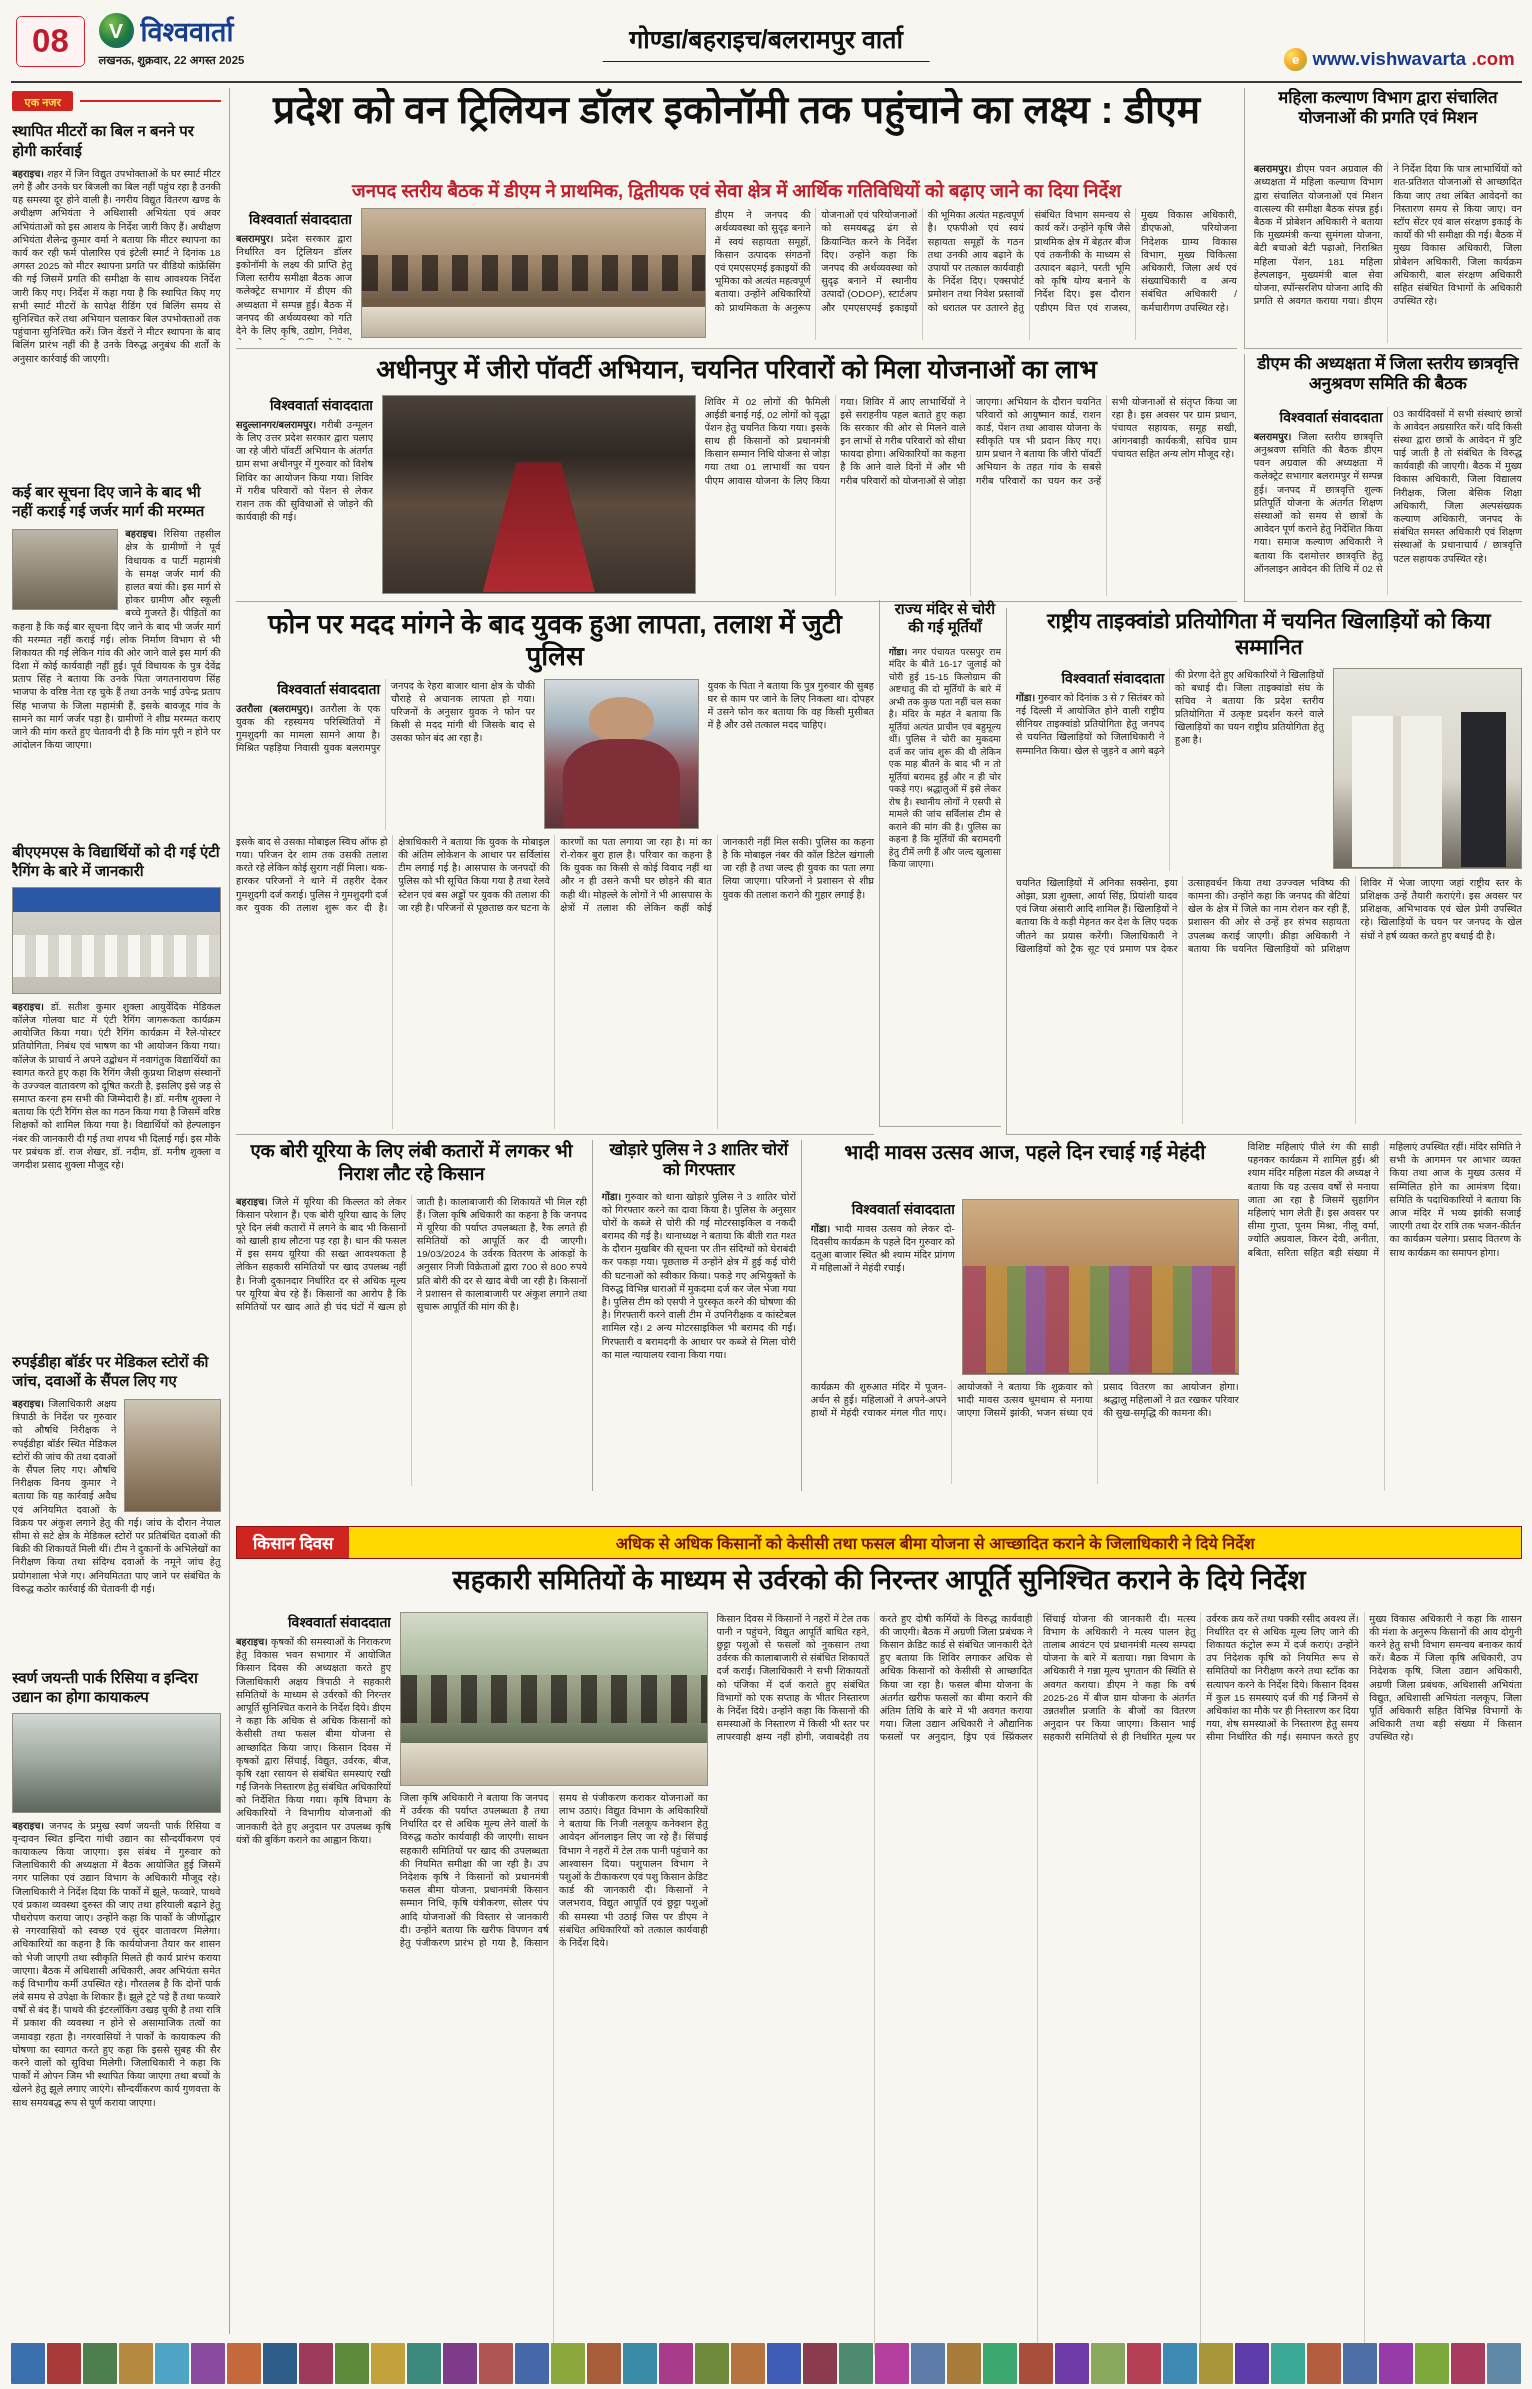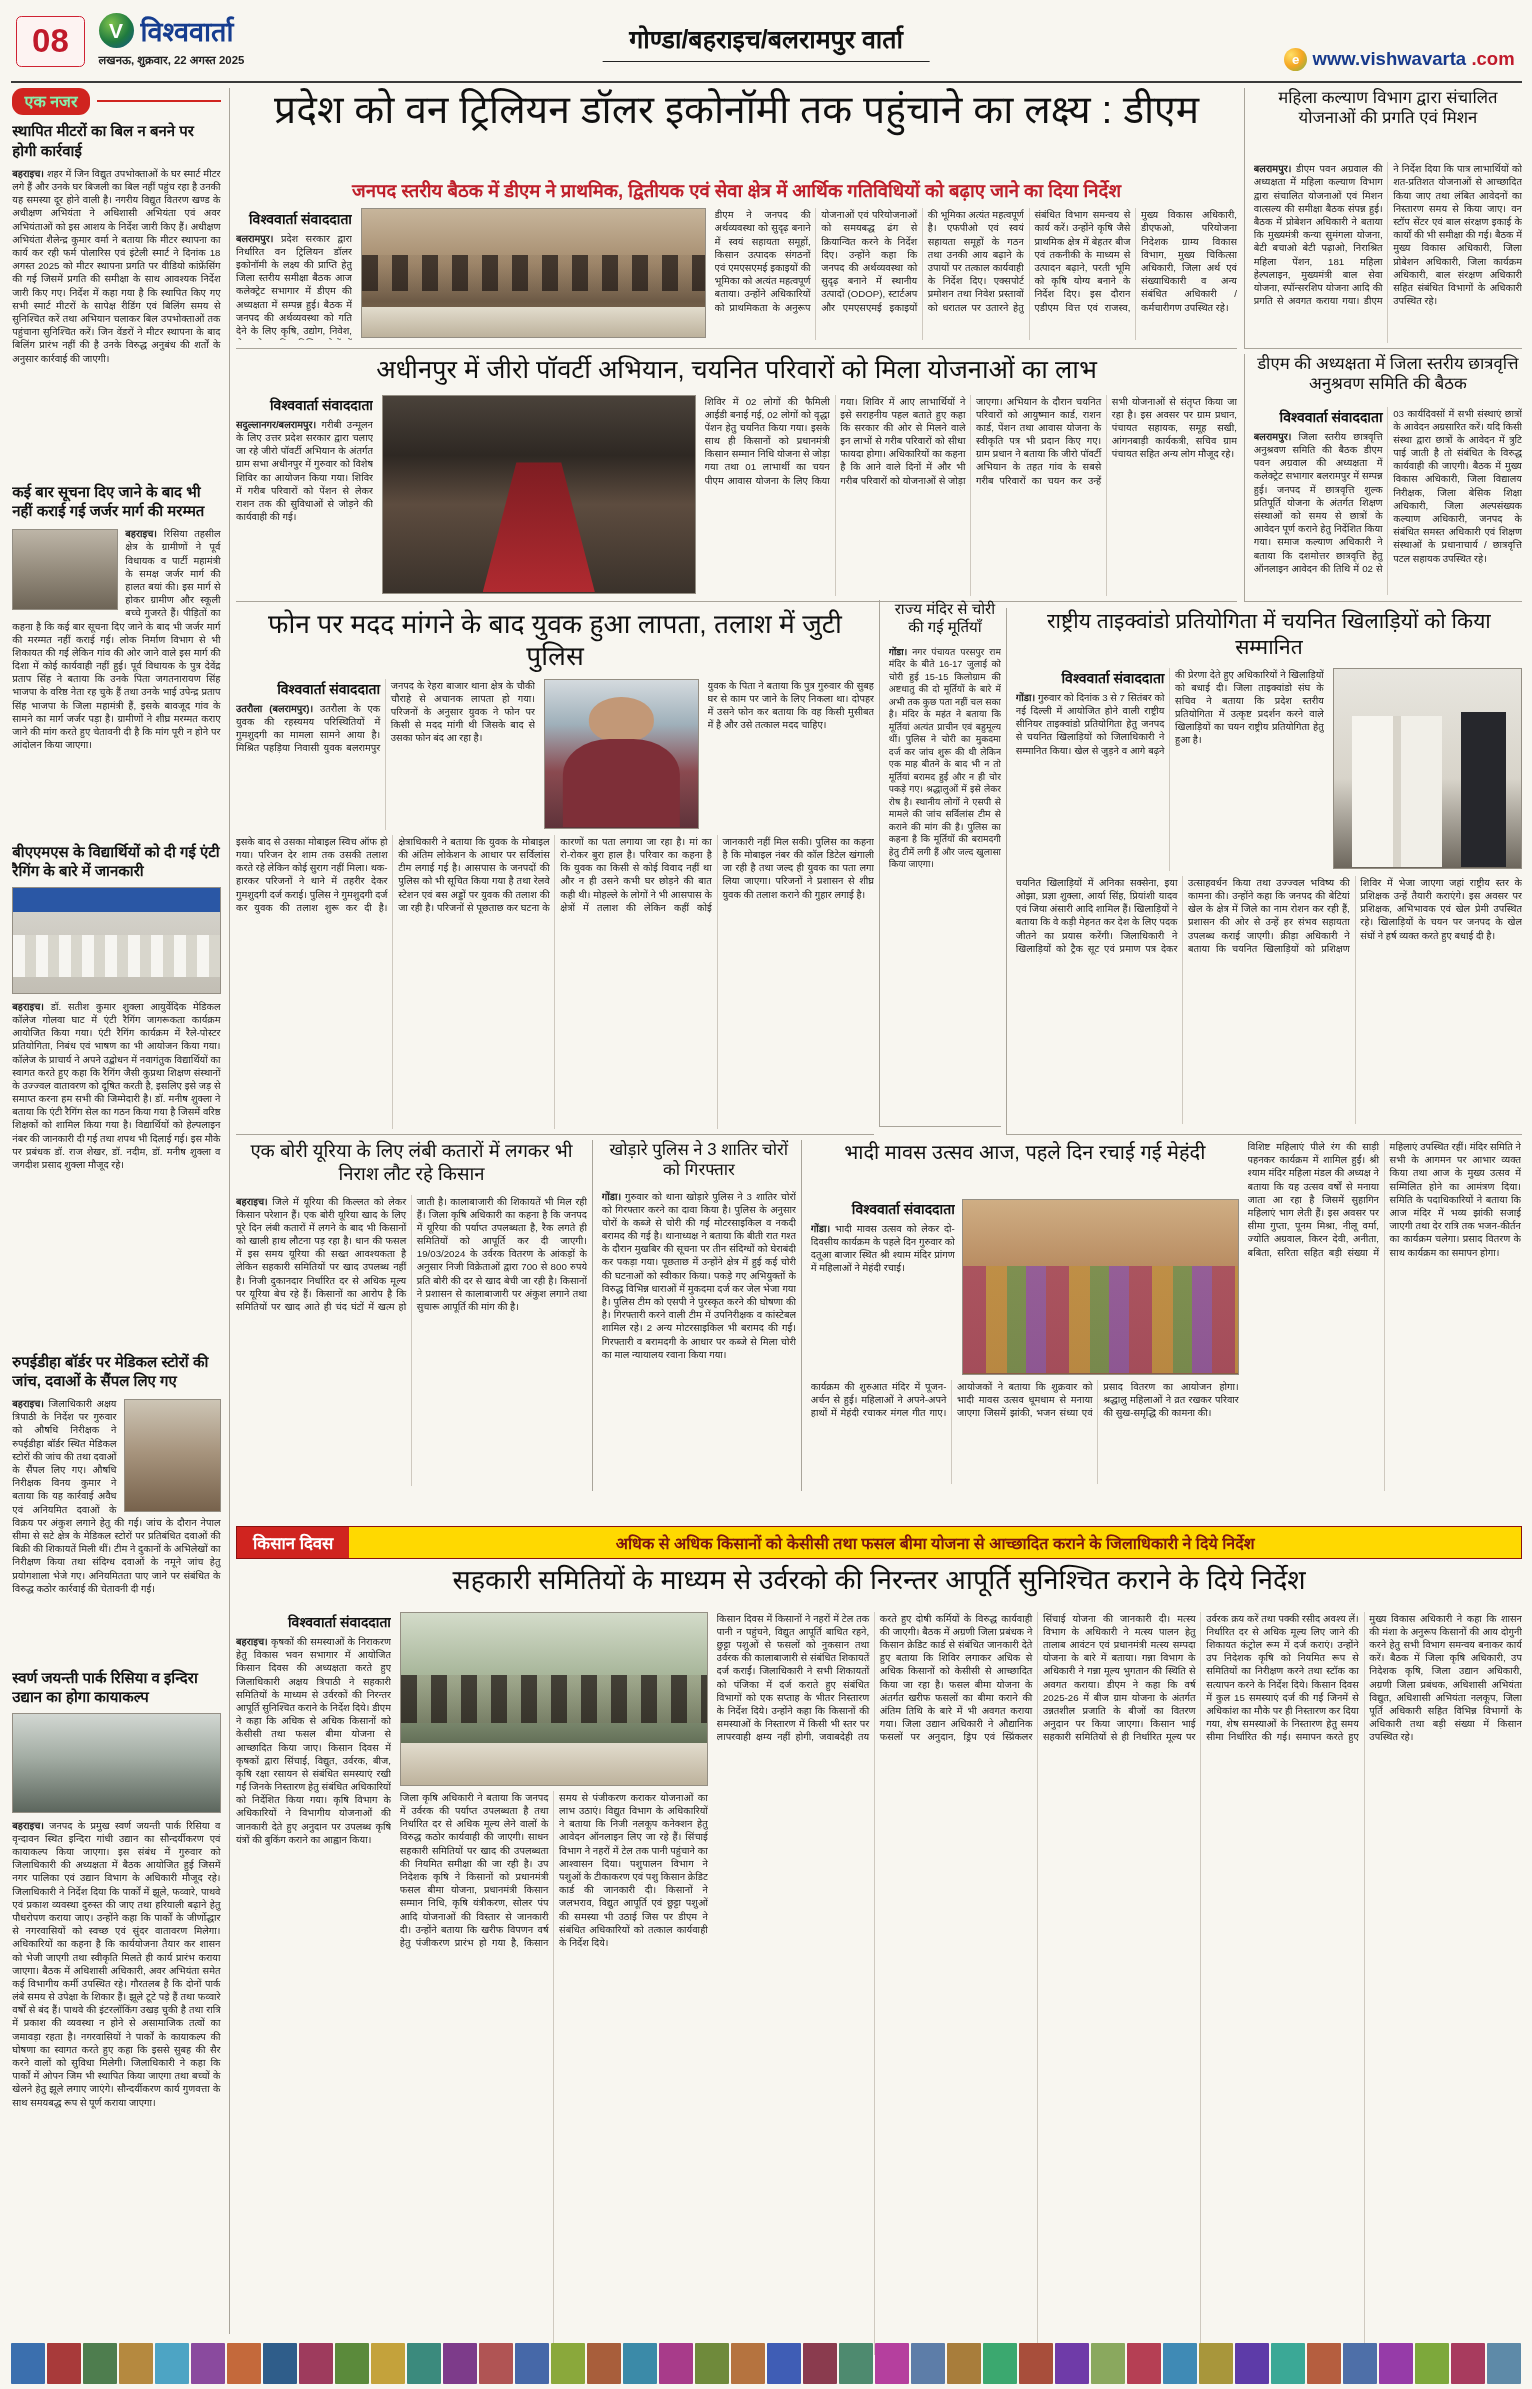--- a/index.html
+++ b/index.html
@@ -15,34 +15,34 @@
 .logo-name{font-size:27px;font-weight:800;color:#163d8f}
 .logo-tag{font-size:11.4px;font-weight:700;color:#222;margin-top:2.6px}
 .edition{position:absolute;left:50%;top:16px;transform:translateX(-50%);font-size:25px;font-weight:800;color:#111;padding:0 26.4px 5.3px;border-bottom:1.8px solid #222;white-space:nowrap}
 .website{position:absolute;right:7px;bottom:10.6px;display:flex;align-items:center;gap:5.3px;font-size:18.5px;font-weight:800}
 .web-icon{width:23px;height:23px;border-radius:50%;background:radial-gradient(circle at 30% 30%,#ffe066,#f5a623 50%,#7ab648);color:#fff;font-size:13.2px;font-weight:800;display:flex;align-items:center;justify-content:center}
 .web-main{color:#173a8c}.web-tld{color:#c01a2b}
 
 .block{position:absolute;overflow:hidden}
 .bb{border-bottom:0.9px solid #a9a49a}
 .bl{border-left:0.9px solid #a9a49a;padding-left:8.8px}
-.hl{font-weight:400;color:#101010;text-align:center;line-height:1.22;overflow:hidden}
+.hl{font-weight:700;color:#101010;text-align:center;line-height:1.22;overflow:hidden}
 .hl-lead{font-size:39px;line-height:1.12}
 .hl-sub{font-size:18.5px;color:#bf1f2a;font-weight:700;margin-top:4.4px}
 .body-txt{font-size:9.7px;line-height:1.36;text-align:justify;color:#222}
 .cols{column-gap:10.6px;column-rule:0.9px solid #cfc9bf;overflow:hidden}
 .c2{column-count:2}.c3{column-count:3}.c4{column-count:4}.c5{column-count:5}
 .byline{font-weight:800;font-size:14px;text-align:right;margin:1.8px 0 2.6px;color:#111}
 .dateline{font-weight:800}
 .row{display:flex;gap:8.8px}
 .flow{overflow:hidden}
 
 .sidebar{left:12.3px;top:88px;width:218px;height:2246px;border-right:0.9px solid #a9a49a;padding-right:8.8px;overflow:hidden}
 .eknazar{display:flex;align-items:center;gap:7px;height:26.4px;margin-bottom:7px}
-.eknazar-label{background:#d0241f;color:#86efac;font-weight:800;font-size:16px;padding:2.6px 12.3px;border-radius:11px}
+.eknazar-label{background:#d0241f;color:#fde047;font-weight:800;font-size:11px;padding:2.6px 12.3px;border-radius:2px}
 .eknazar::after{content:"";flex:1;height:1.8px;background:#d0241f}
 .sb-hl{font-size:15px;line-height:1.3;font-weight:800;color:#141414;height:42px;overflow:hidden;margin-bottom:3.5px;text-align:left}
 .sb-art{margin-bottom:8.8px}
 .sb-body{overflow:hidden}
 .sb-ph-left{float:left;width:106px;height:81px;margin:1.8px 7px 3.5px 0}
 .sb-ph-right{float:right;width:97px;height:113px;margin:1.8px 0 3.5px 7px}
 .sb-ph-full{width:100%;margin-bottom:5.3px}
 
 .photo{position:relative;overflow:hidden;border:0.9px solid #948e83;background:#999;flex:none}
 .photo::before,.photo::after{content:"";position:absolute}

